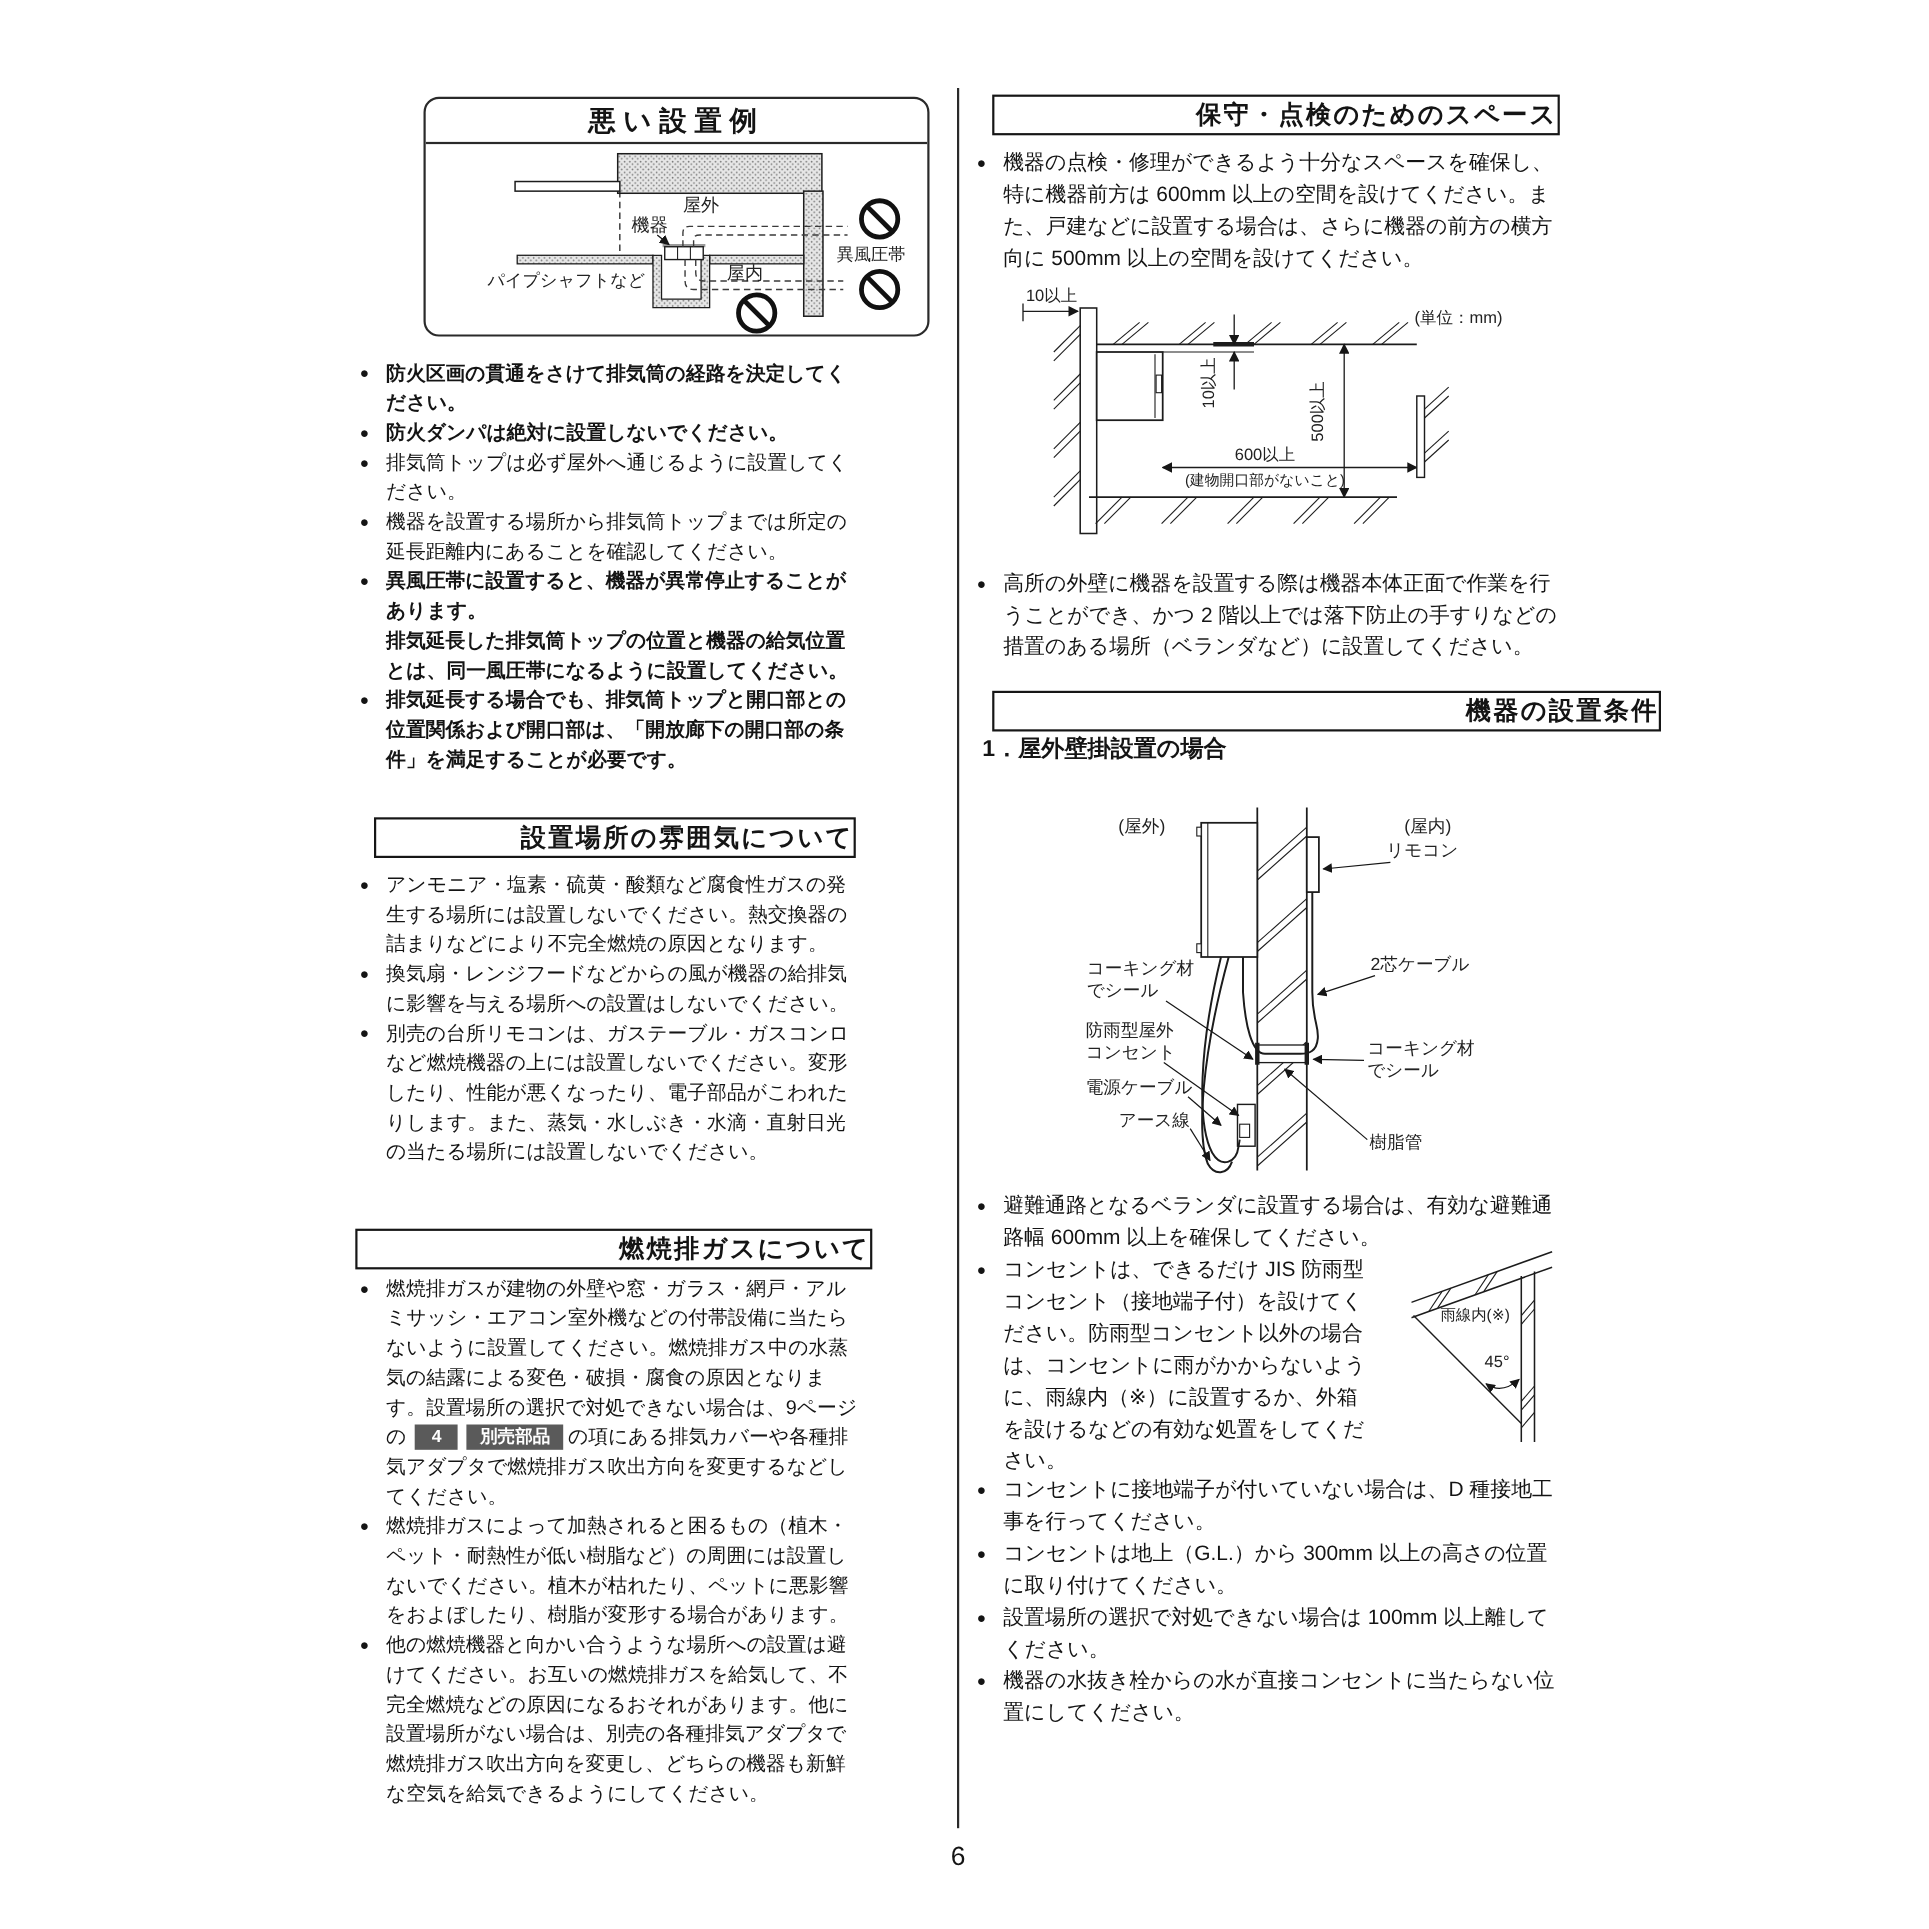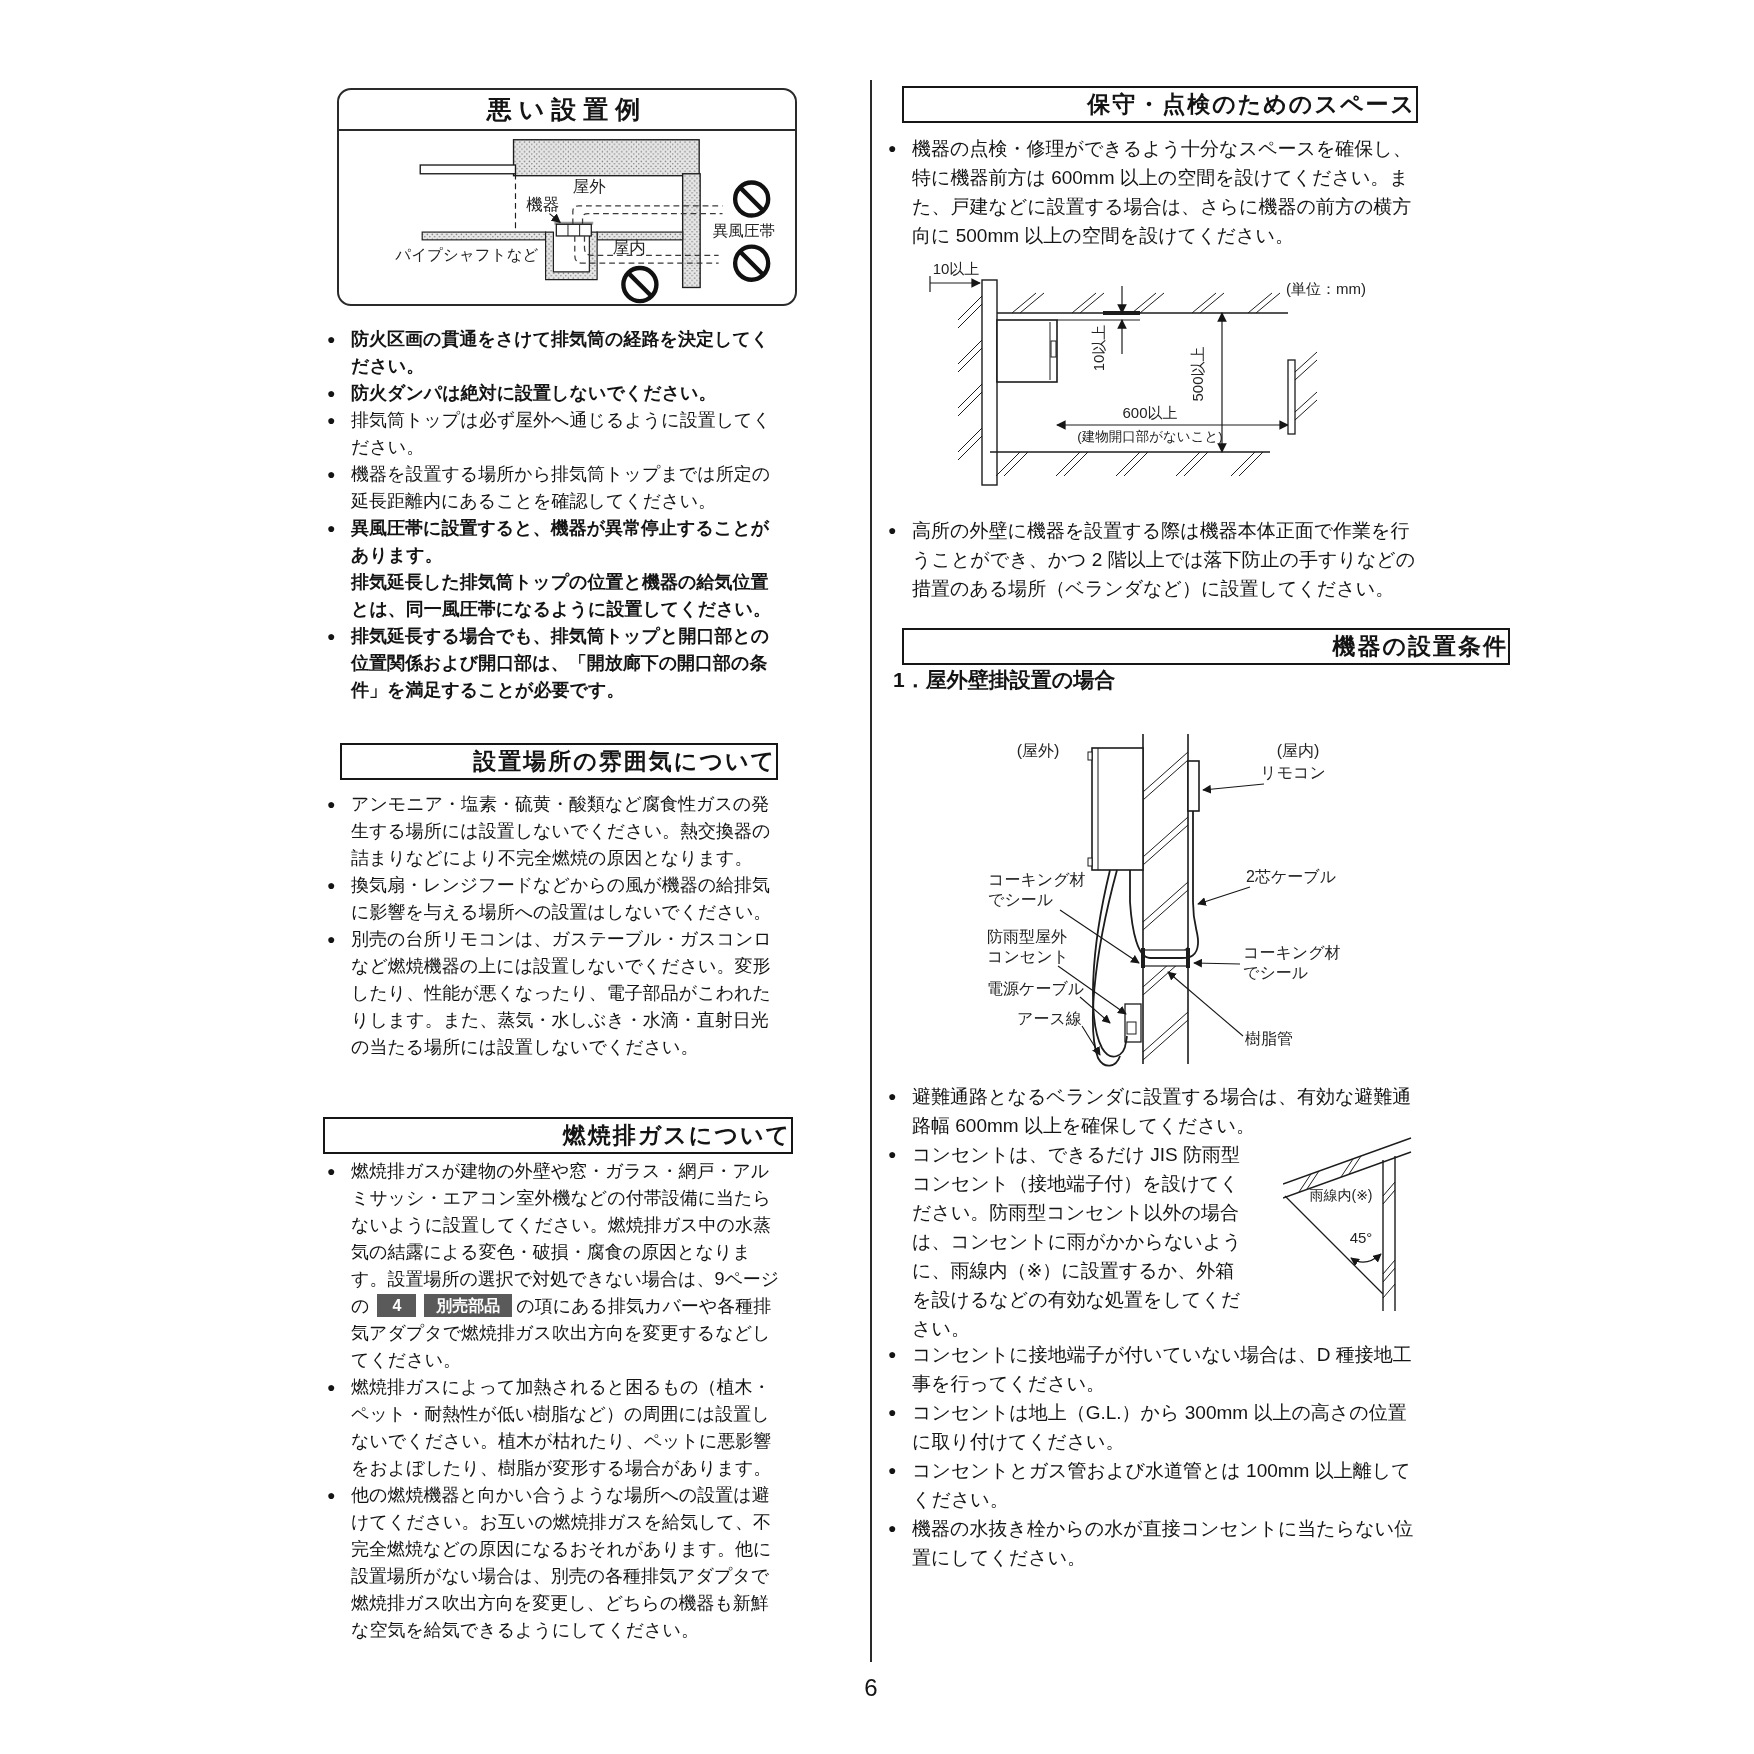--- a/index.html
+++ b/index.html
@@ -10,21 +10,21 @@
     color:#141414;
   }
   .abs { position:absolute; }
   
   .hbox {
     border:2px solid #161616; background:#fff;
     display:flex; align-items:center; justify-content:flex-end;
     font-weight:bold; font-size:23px; letter-spacing:2px;
   }
   
-  .exbox { border:2.5px solid #2a2a2a; border-radius:14px; background:#fff; overflow:hidden; }
+  .exbox { border:2.5px solid #2a2a2a; border-radius:14px; background:#fff; overflow:hidden;margin-left:48px; }
   .exbox-title {
     height:41px; border-bottom:2px solid #2a2a2a;
     display:flex; align-items:center; justify-content:center;
     font-size:25px; font-weight:bold; letter-spacing:7px;
   }
   
   .blist-l { font-size:18px; line-height:27px; }
   .blist-r { font-size:19px; line-height:29px; }
   .bullet { position:relative; padding-left:24px; }
   .bullet .mk { position:absolute; left:0; top:0; font-size:14px; }
@@ -366,21 +366,21 @@
   <div class="bullet">
     <span class="mk">●</span>
     <div class="txt">コンセントに接地端子が付いていない場合は、D 種接地工事を行ってください。</div>
   </div>
   <div class="bullet">
     <span class="mk">●</span>
     <div class="txt">コンセントは地上（G.L.）から 300mm 以上の高さの位置に取り付けてください。</div>
   </div>
   <div class="bullet">
     <span class="mk">●</span>
-    <div class="txt">コンセントとガス管および水道管とは 100mm 以上離してください。</div>
+    <div class="txt">設置場所の選択で対処できない場合は 100mm 以上離してください。</div>
   </div>
   <div class="bullet">
     <span class="mk">●</span>
     <div class="txt">機器の水抜き栓からの水が直接コンセントに当たらない位置にしてください。</div>
   </div>
 </div>
 
 <div class="abs pagenum" style="left:850px; top:1674px; width:42px;">6</div>
 
 </body></html>

